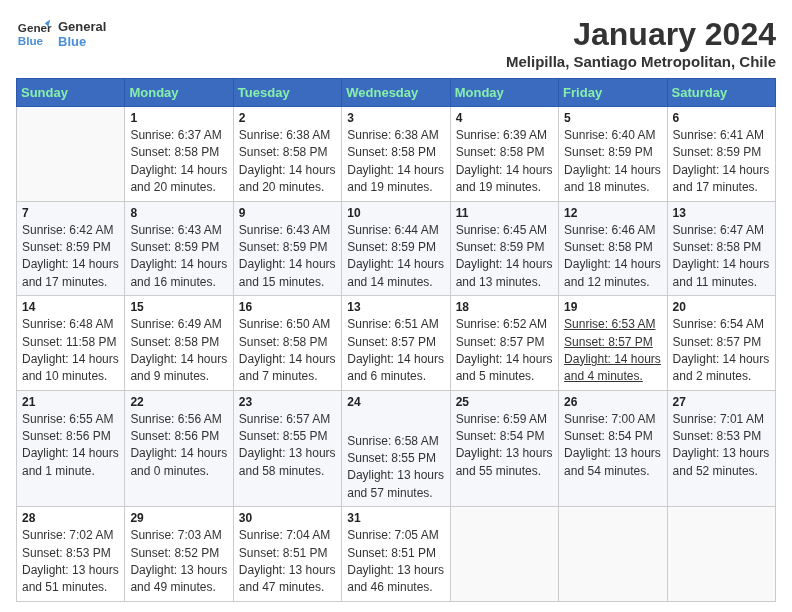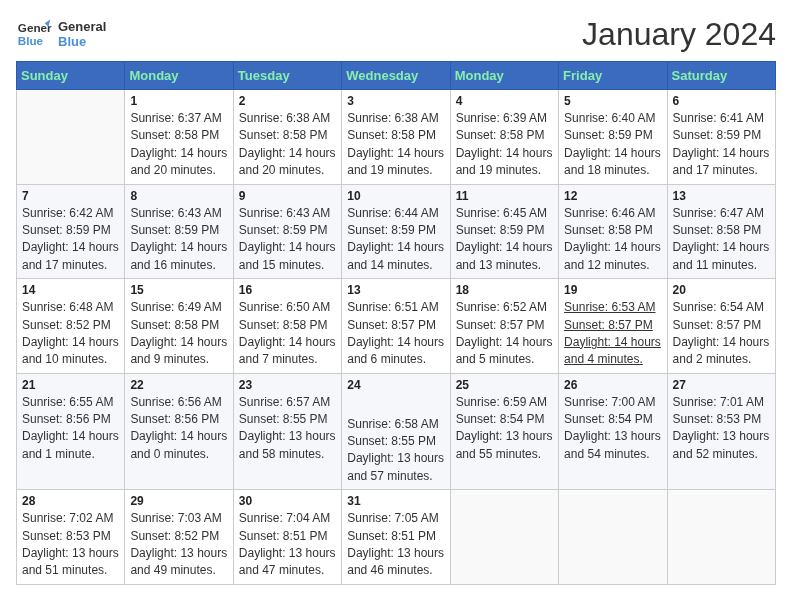--- a/index.html
+++ b/index.html
@@ -23,21 +23,21 @@
     }
     .logo-icon {
       width: 36px;
       height: 36px;
     }
     .title-block {
       text-align: right;
     }
     .month-title {
       font-size: 32px;
-      font-weight: normal;
+      font-weight: bold;
       color: #333;
     }
     .location {
       font-size: 15px;
       color: #333;
       font-weight: bold;
     }
     table {
       width: 100%;
       border-collapse: collapse;
@@ -89,20 +89,21 @@
       <text x="2" y="32" font-size="13" font-weight="bold" fill="#4a90d9" font-family="Arial">Blue</text>
       <polygon points="32,8 40,16 36,12 38,4" fill="#4a90d9"></polygon>
     </svg>
     <div style="margin-left:2px;">
       <div style="font-size:13px;font-weight:bold;color:#333;">General</div>
       <div style="font-size:13px;font-weight:bold;color:#4a90d9;">Blue</div>
     </div>
   </div>
   <div class="title-block">
     <div class="month-title">January 2024</div>
+    <div class="location">Melipilla, Santiago Metropolitan, Chile</div>
   </div>
 </div>
 
 <table>
   <thead>
     <tr>
     <th>Sunday</th>
         <th>Monday</th>
         <th>Tuesday</th>
         <th>Wednesday</th>
@@ -205,21 +206,21 @@
           <div class="day-info" style="white-space: pre-line;">Sunrise: 6:47 AM
 Sunset: 8:58 PM
 Daylight: 14 hours
 and 11 minutes.</div>
         </td>
       </tr>
       <tr>
         <td>
           <span class="day-num">14</span>
           <div class="day-info" style="white-space: pre-line;">Sunrise: 6:48 AM
-Sunset: 8:52 PM
+Sunset: 11:58 PM
 Daylight: 14 hours
 and 10 minutes.</div>
         </td>
         <td>
           <span class="day-num">15</span>
           <div class="day-info" style="white-space: pre-line;">Sunrise: 6:49 AM
 Sunset: 8:58 PM
 Daylight: 14 hours
 and 9 minutes.</div>
         </td>

